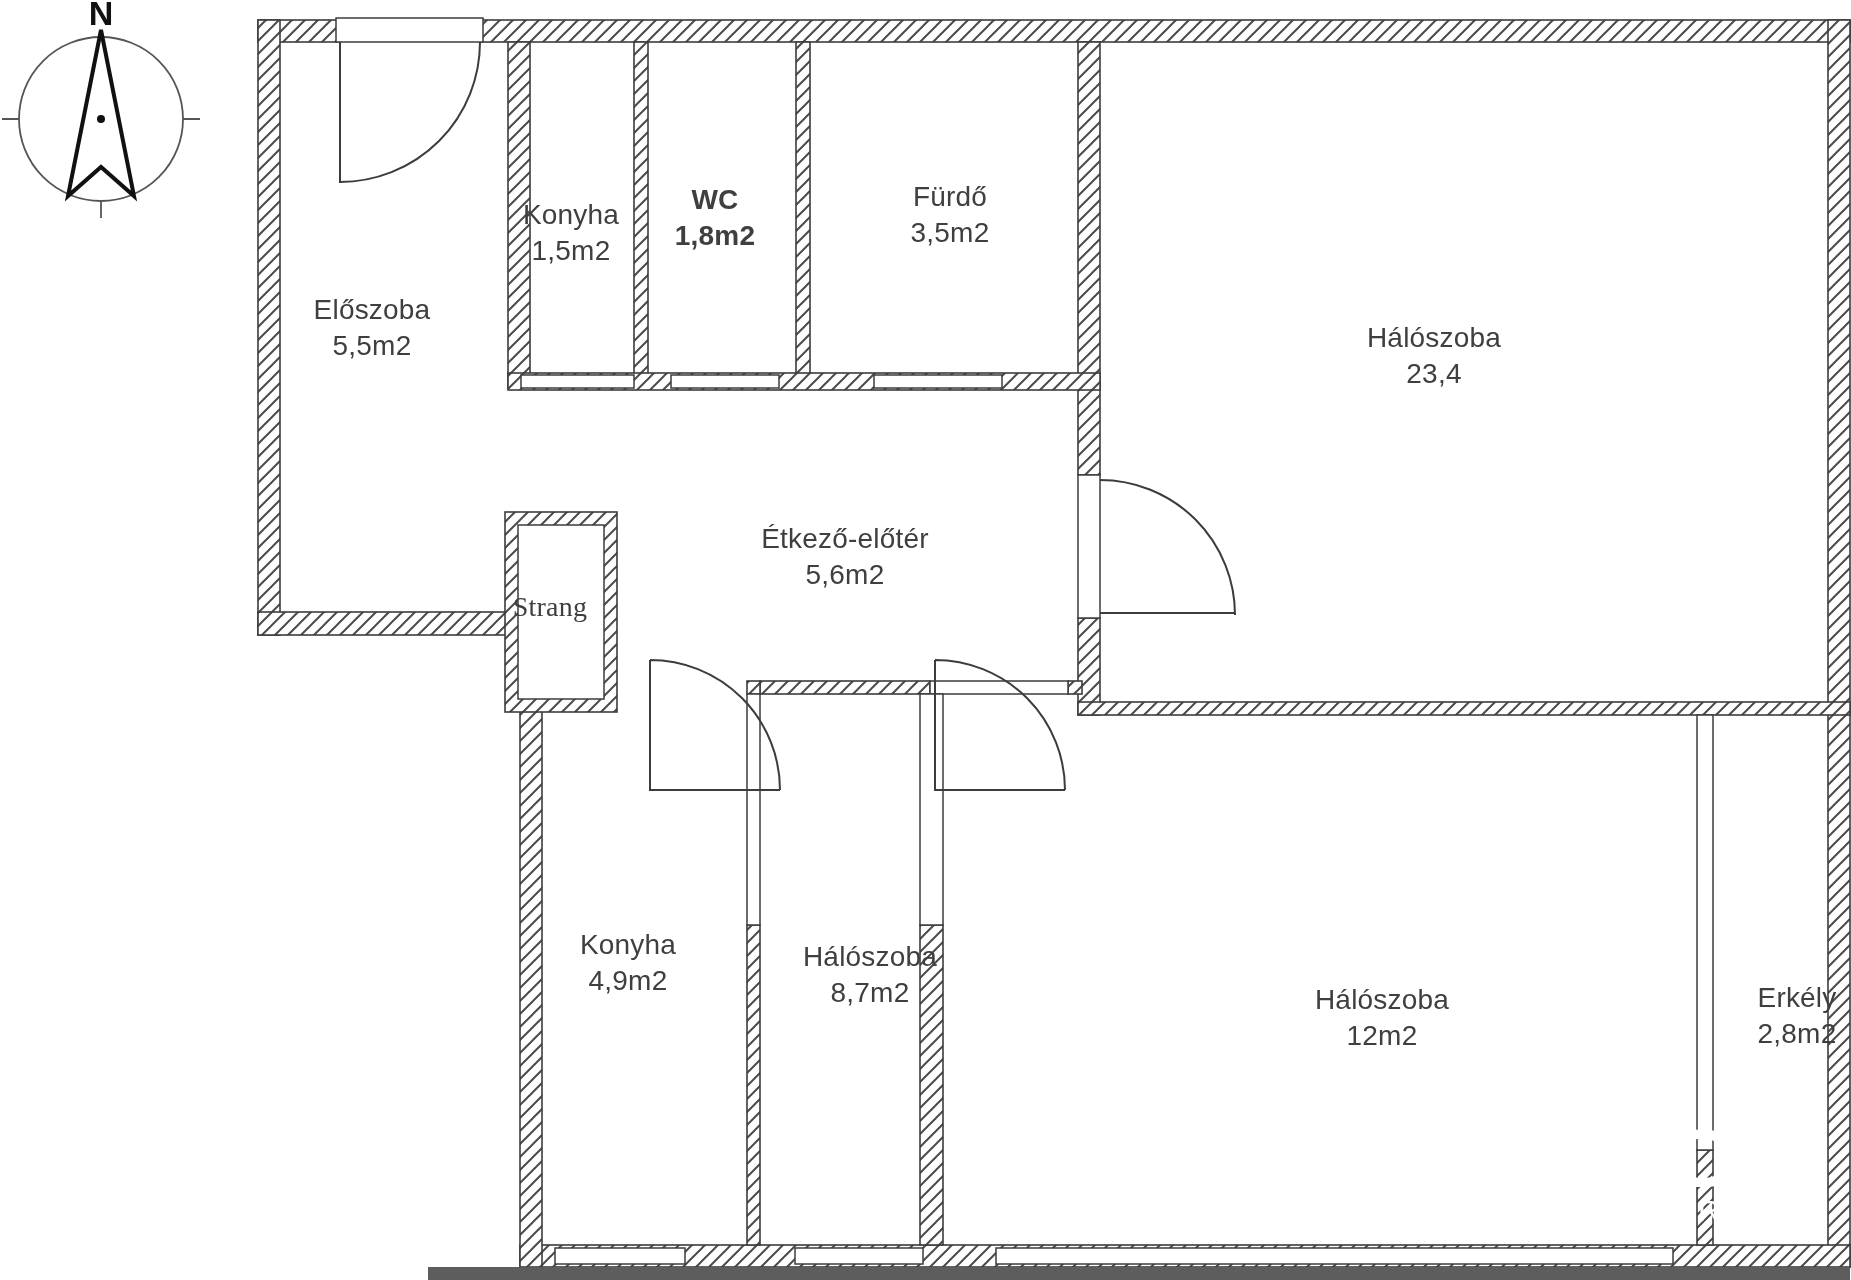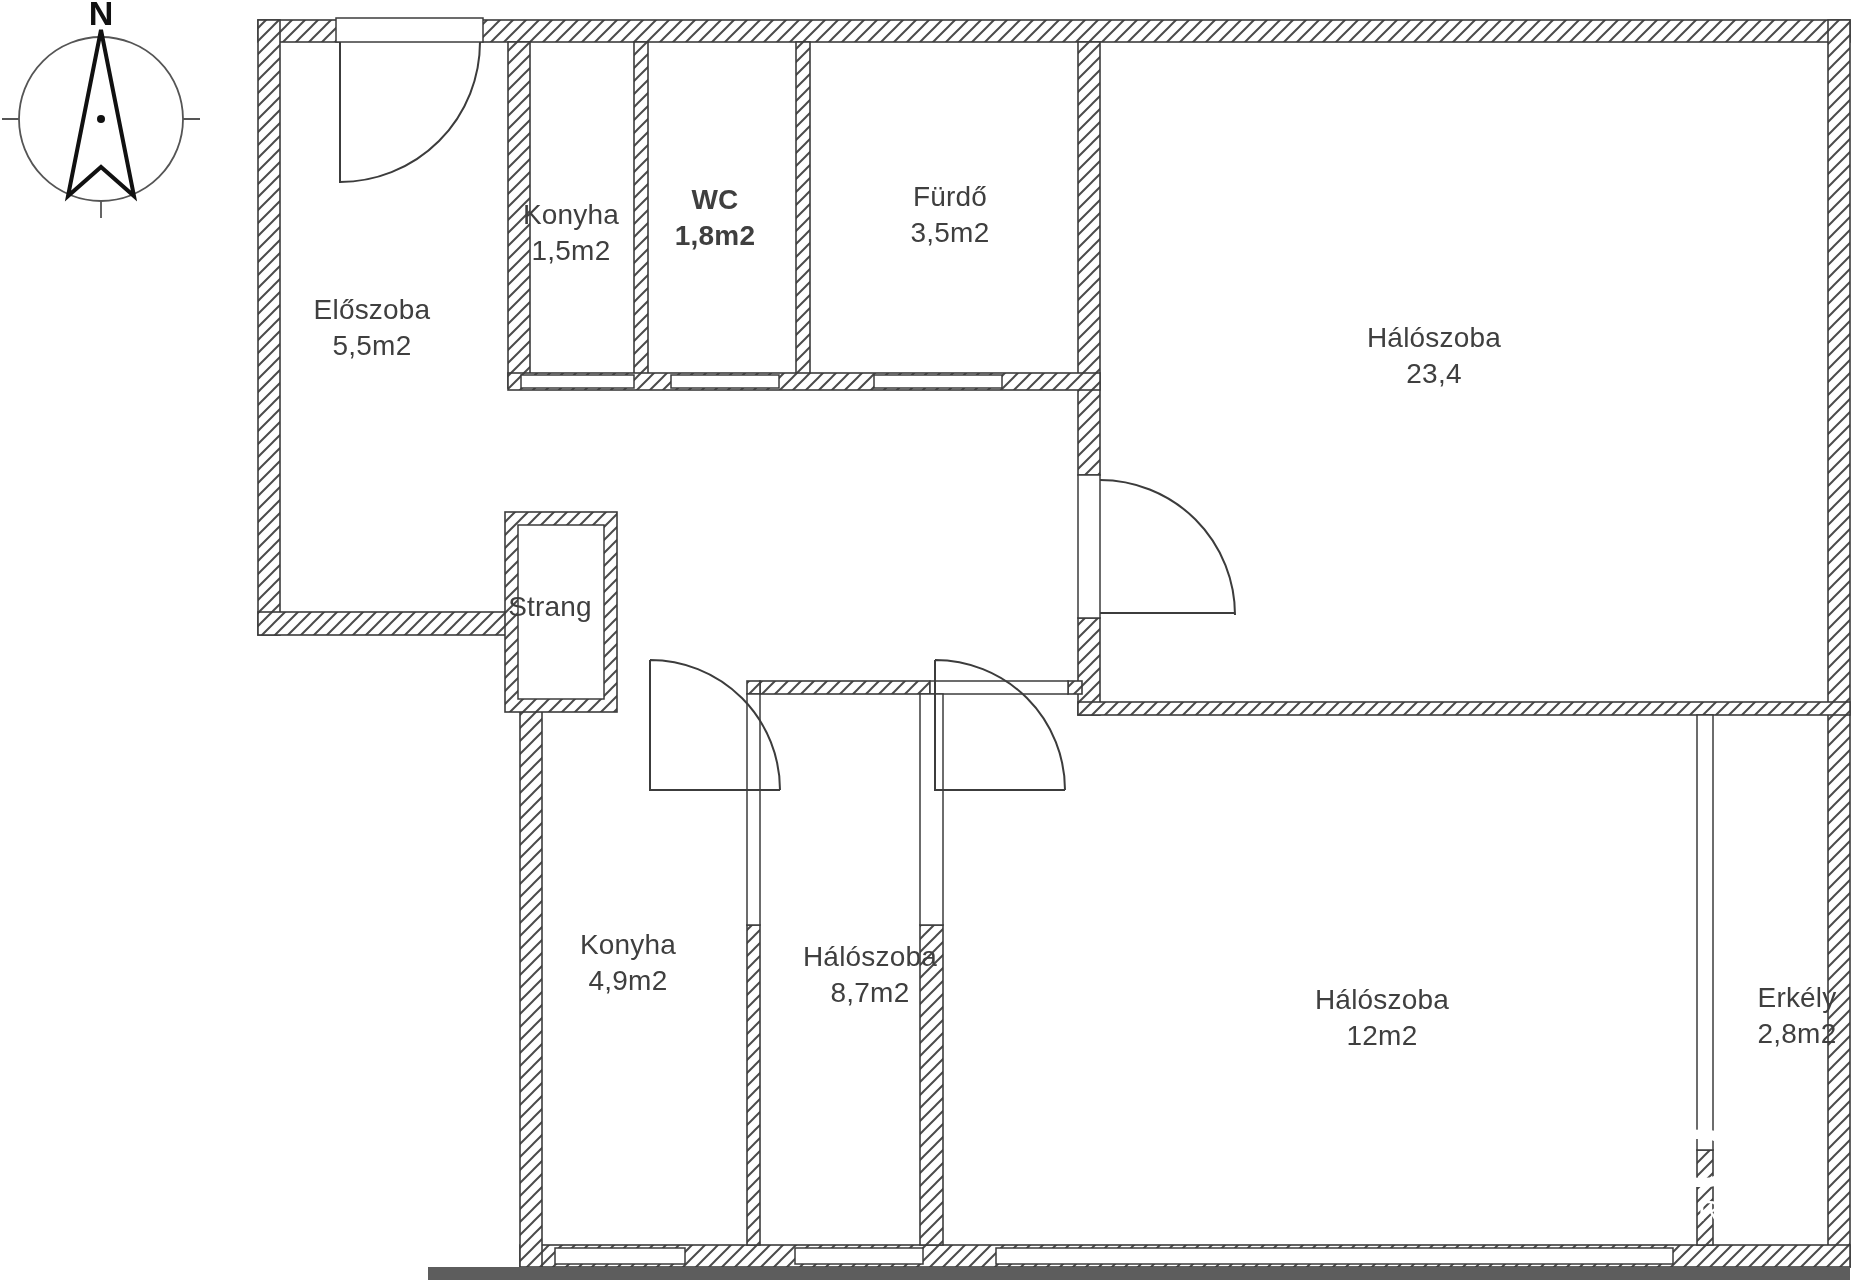--- a/index.html
+++ b/index.html
@@ -102,21 +102,25 @@
     <span>1,8m2</span>
   </div>
   <div class="room-label" style="left:950px;top:179px;">
     <span>Fürdő</span>
     <span>3,5m2</span>
   </div>
   <div class="room-label" style="left:1434px;top:320px;">
     <span>Hálószoba</span>
     <span>23,4</span>
   </div>
-  <div class="room-label" style="left:550px;top:589px;">
+  <div class="room-label" style="left:845px;top:521px;">
+    <span>Étkező-előtér</span>
+    <span>5,6m2</span>
+  </div>
+  <div class="room-label" style="left:550px;top:589px;font-family:Liberation Serif, serif;">
     <span>Strang</span>
   </div>
   <div class="room-label" style="left:628px;top:927px;">
     <span>Konyha</span>
     <span>4,9m2</span>
   </div>
   <div class="room-label" style="left:870px;top:939px;">
     <span>Hálószoba</span>
     <span>8,7m2</span>
   </div>

